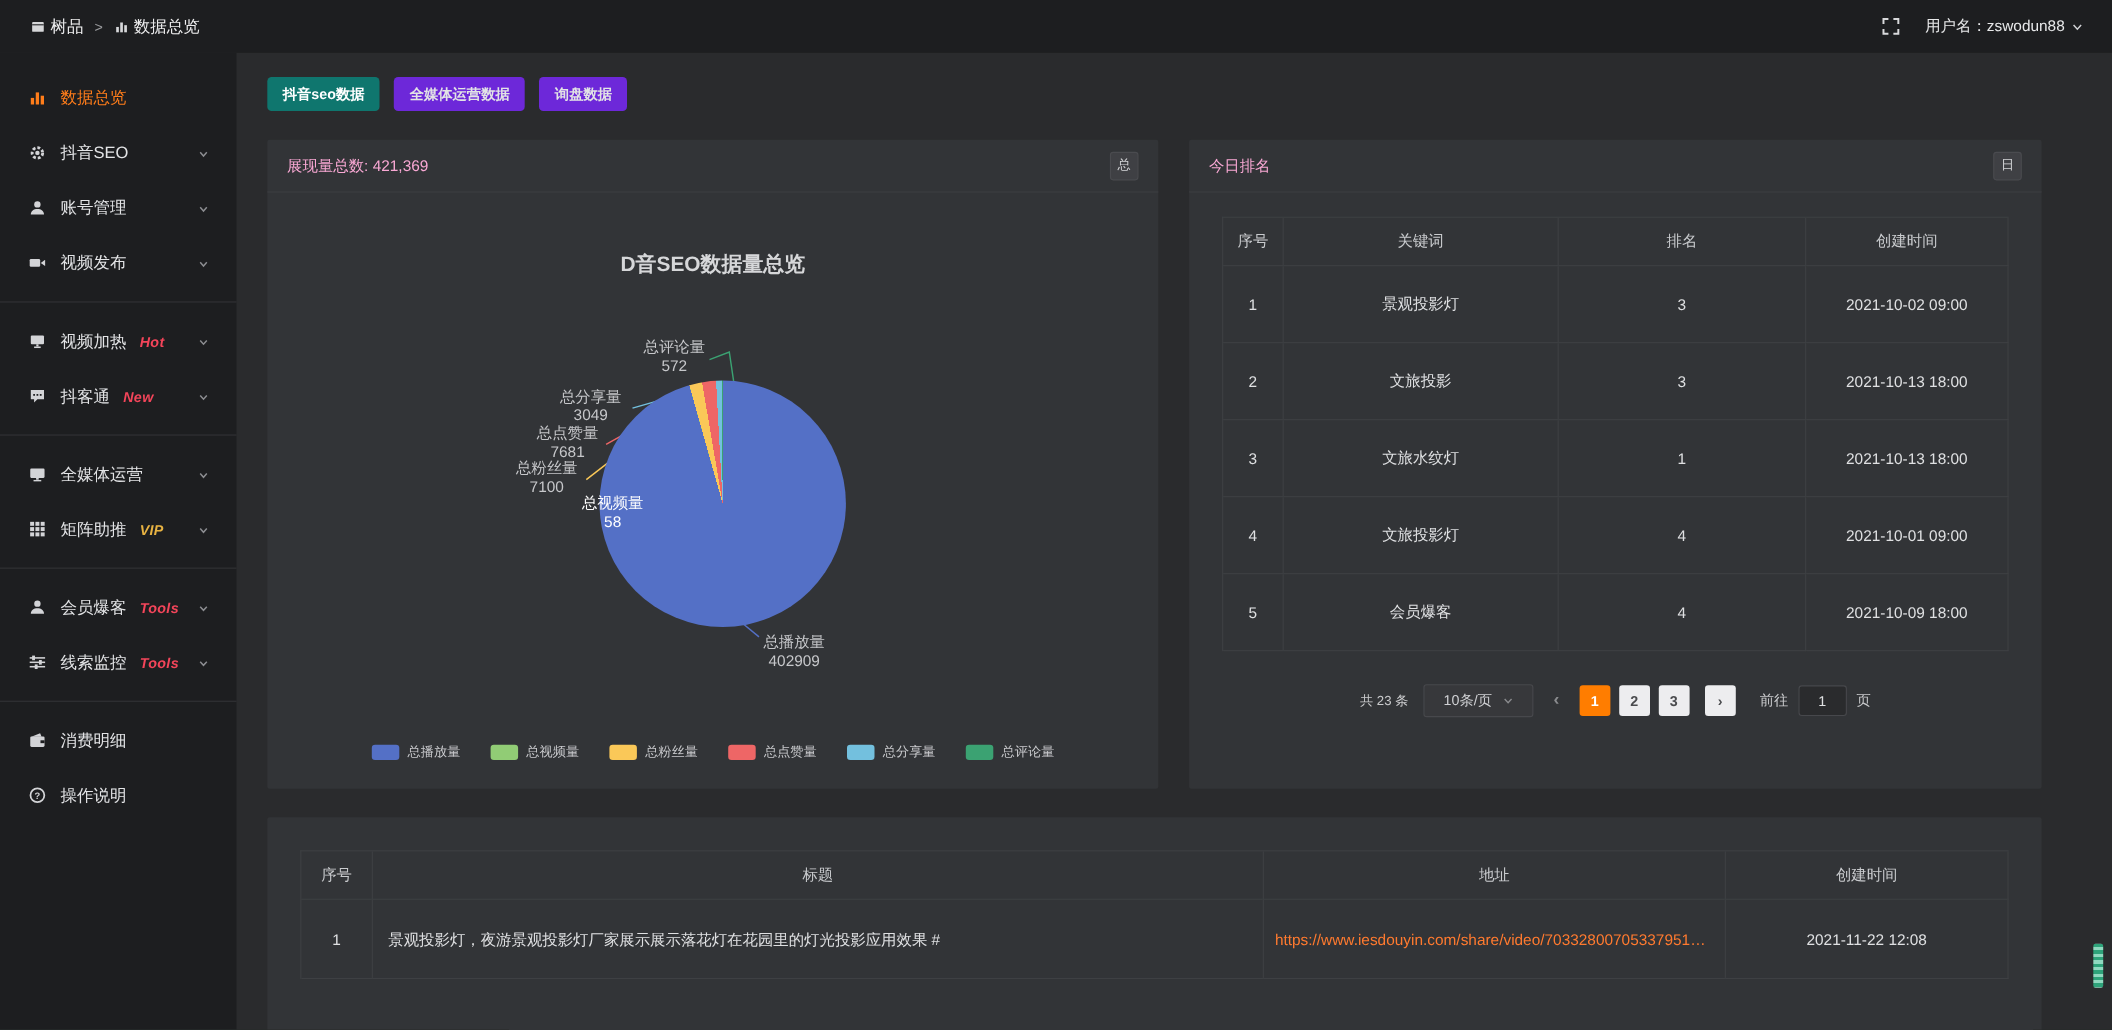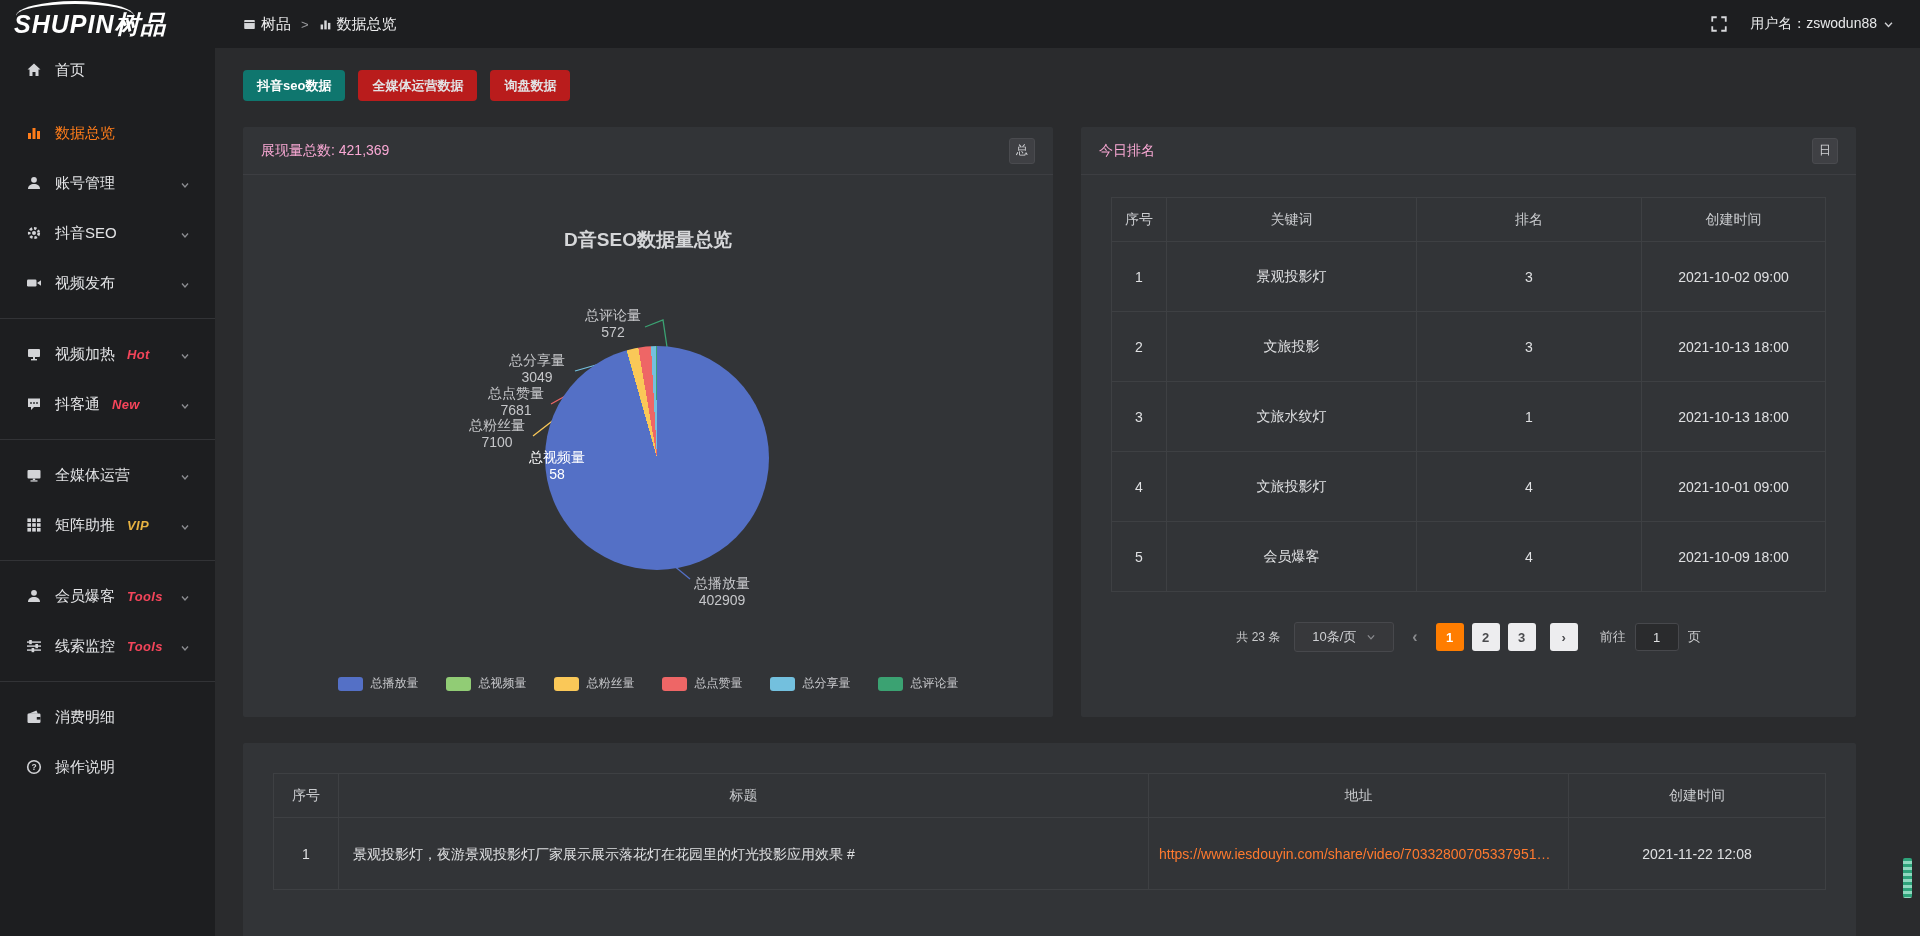--- a/index.html
+++ b/index.html
@@ -39,21 +39,21 @@
   .badge.hot,.badge.new,.badge.tools { color:#f4455a; }
   .badge.vip { color:#e8b342; }
   .chev { margin-left:auto; width:12px; height:12px; color:#8b8c90; }
   .chev svg { width:12px; height:12px; }
   .side-div { height:1px; background:#323336; margin:10px 0; }
 
   
   .main { position:absolute; left:215px; top:48px; width:1705px; height:888px; padding:22px 64px 0 28px; }
   .tabs { display:flex; gap:13px; height:31px; margin-bottom:26px; }
   .tab { height:31px; padding:0 14px; display:flex; align-items:center; border-radius:4px;
-    background:#b91c1c; color:#e2e3e5; font-size:13px; font-weight:bold; cursor:pointer; }
+    background:#6d28d9; color:#e2e3e5; font-size:13px; font-weight:bold; cursor:pointer; }
   .tab.active { background:#0f766e; color:#fff; }
 
   .row { display:flex; gap:28px; height:590px; }
   .panel { background:#323437; border-radius:2px; }
   .panel-hd { height:48px; display:flex; align-items:center; justify-content:space-between;
     padding:0 18px; border-bottom:1px solid #3d3e42; }
   .panel-title { font-size:14px; color:#f9a8d4;text-align:right; }
   .corner-btn { min-width:26px; height:26px; padding:0 6px; background:#3f4044; color:#d4d5d8;
     font-size:12px; display:flex; align-items:center; justify-content:center; border-radius:3px;
     border:1px solid #4a4b4f; cursor:pointer; }
@@ -110,23 +110,20 @@
 
   .edge-widget { position:absolute; right:8px; top:858px; width:9px; height:40px; border-radius:2px;
     background:repeating-linear-gradient(180deg,#2ea37a 0 3px,#8fd9bf 3px 6px); }
 </style>
 </head>
 <body>
 
 <div class="app">
 
   <header class="topbar">
-    <div class="logo">
-      <span class="logo-text">SHUPIN树品</span>
-    </div>
     <nav class="crumbs">
       <span class="crumb">
         <svg viewBox="0 0 16 16" fill="currentColor">
             <rect x="1.5" y="2.5" width="13" height="11" rx="1"></rect>
             <rect x="1.5" y="5" width="13" height="1.2" fill="#1d1e20"></rect>
           </svg>
         <span>树品</span>
       </span>
       <span class="crumb-sep">&gt;</span>
       <span class="crumb">
@@ -147,58 +144,50 @@
       <span class="user">
         <span>用户名：zswodun88</span>
         <svg viewBox="0 0 16 16" fill="none" stroke="currentColor" stroke-width="2">
             <polyline points="3,5.5 8,11 13,5.5"></polyline>
           </svg>
       </span>
     </div>
   </header>
 
   <aside class="sidebar">
-    <div class="side-item first">
-      <span class="s-icon">
-          <svg viewBox="0 0 16 16" fill="currentColor">
-            <path d="M8 1.5 14.5 7.5 12.5 7.5 12.5 14 9.5 14 9.5 10 6.5 10 6.5 14 3.5 14 3.5 7.5 1.5 7.5 Z"></path>
-          </svg>
-        </span>
-      <span class="side-label">首页</span>
-    </div>
     <div class="side-item gap-top active">
       <span class="s-icon">
           <svg viewBox="0 0 16 16" fill="currentColor">
             <rect x="2" y="8" width="3" height="6"></rect>
             <rect x="6.5" y="3" width="3" height="11"></rect>
             <rect x="11" y="6" width="3" height="8"></rect>
           </svg>
         </span>
       <span class="side-label">数据总览</span>
     </div>
     <div class="side-item">
       <span class="s-icon">
-          <svg viewBox="0 0 16 16" fill="currentColor">
-            <circle cx="8" cy="4.8" r="2.9"></circle>
-            <path d="M2 14 C2 10.8 4.6 9 8 9 C11.4 9 14 10.8 14 14 Z"></path>
-          </svg>
-        </span>
-      <span class="side-label">账号管理</span>
-      <span class="chev"><svg viewBox="0 0 16 16" fill="none" stroke="currentColor" stroke-width="1.8">
-            <polyline points="4,6 8,10.5 12,6"></polyline>
-          </svg></span>
-    </div>
-    <div class="side-item">
-      <span class="s-icon">
           <svg viewBox="0 0 16 16">
             <circle cx="8" cy="8" r="4.8" fill="none" stroke="currentColor" stroke-width="2.6" stroke-dasharray="2.6 1.8"></circle>
             <circle cx="8" cy="8" r="2" fill="currentColor"></circle>
           </svg>
         </span>
       <span class="side-label">抖音SEO</span>
+      <span class="chev"><svg viewBox="0 0 16 16" fill="none" stroke="currentColor" stroke-width="1.8">
+            <polyline points="4,6 8,10.5 12,6"></polyline>
+          </svg></span>
+    </div>
+    <div class="side-item">
+      <span class="s-icon">
+          <svg viewBox="0 0 16 16" fill="currentColor">
+            <circle cx="8" cy="4.8" r="2.9"></circle>
+            <path d="M2 14 C2 10.8 4.6 9 8 9 C11.4 9 14 10.8 14 14 Z"></path>
+          </svg>
+        </span>
+      <span class="side-label">账号管理</span>
       <span class="chev"><svg viewBox="0 0 16 16" fill="none" stroke="currentColor" stroke-width="1.8">
             <polyline points="4,6 8,10.5 12,6"></polyline>
           </svg></span>
     </div>
     <div class="side-item">
       <span class="s-icon">
           <svg viewBox="0 0 16 16" fill="currentColor">
             <rect x="1" y="4.5" width="9.5" height="7" rx="1.2"></rect>
             <path d="M11 8 15 5.2 15 10.8 Z"></path>
           </svg>

